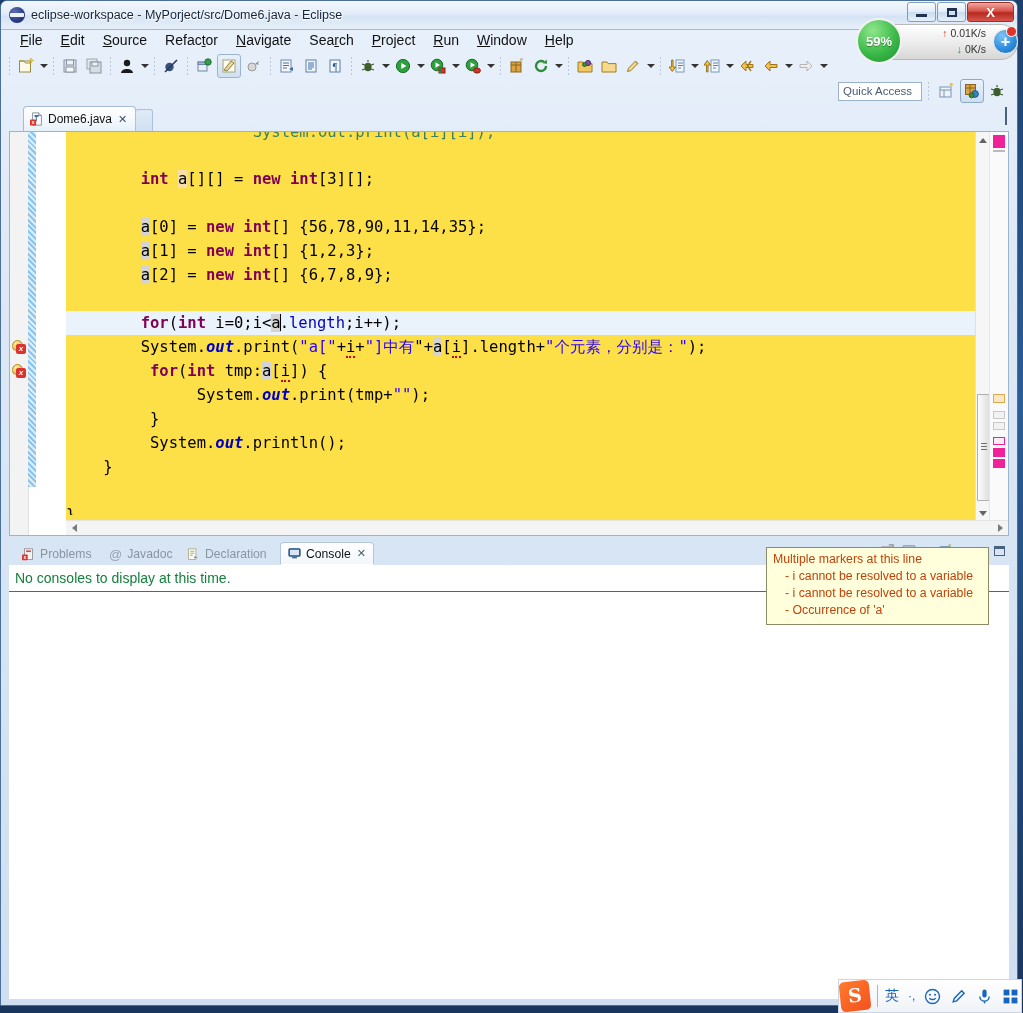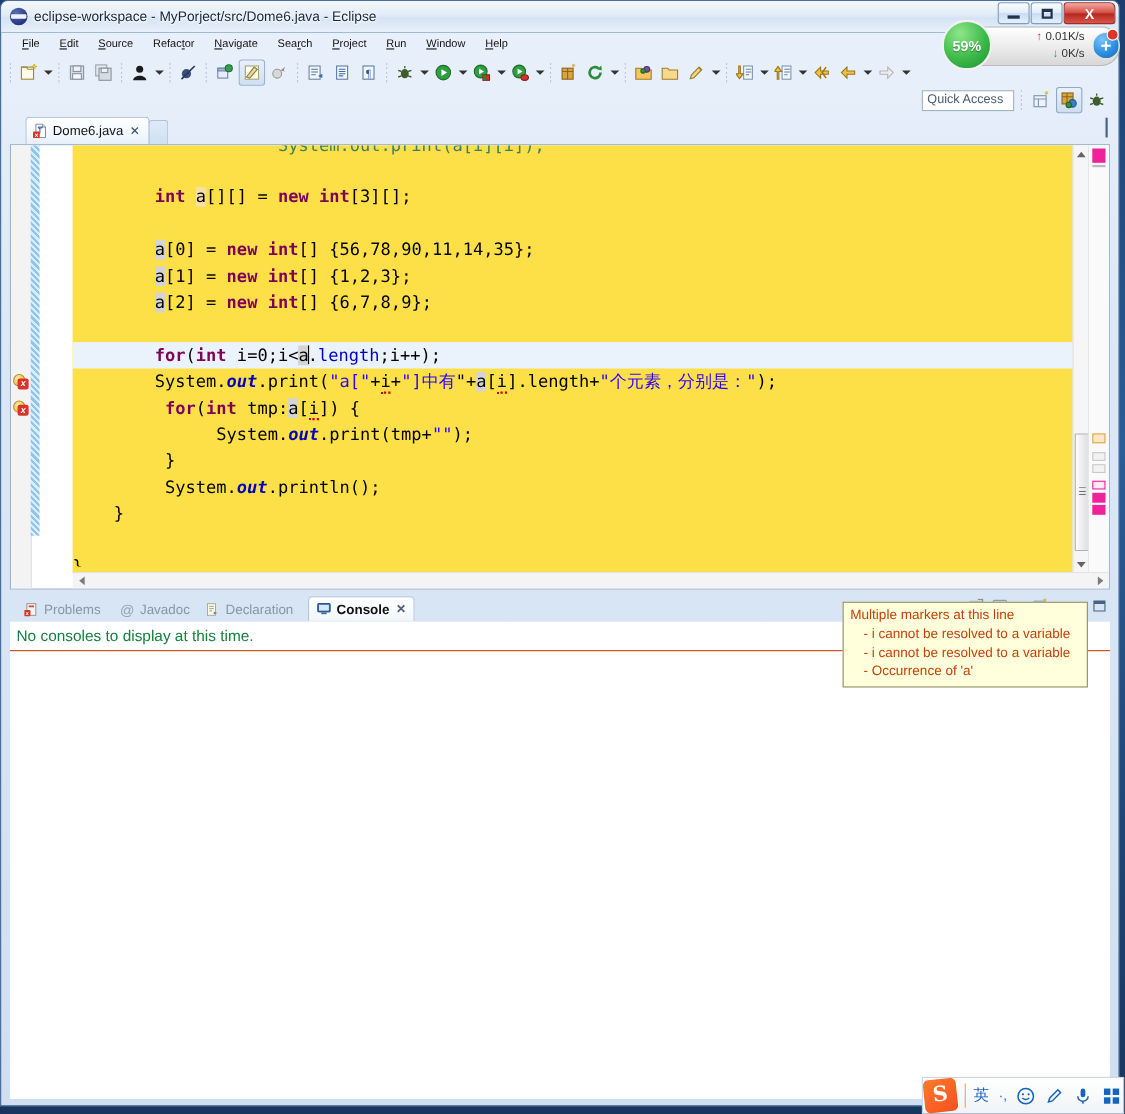--- a/index.html
+++ b/index.html
@@ -63,21 +63,21 @@
     border-color:#9b3028; color:#fff; font-weight:bold; font-size:13px;
     border-radius:3px 5px 3px 3px;
   }
   .glyph-min { display:block; width:11px; height:3px; background:#20324d; margin-top:6px; }
   .glyph-max { display:block; width:10px; height:9px; border:2px solid #20324d; border-top-width:3px; box-sizing:border-box; }
 
   
   .menubar {
     position:absolute; left:0; top:28px; height:22px; width:1016px;
     display:flex; align-items:center; padding-left:10px;
-    font-size:10px; color:#111; box-sizing:border-box;
+    font-size:14px; color:#111; box-sizing:border-box;
   }
   .menu-item { padding:2px 9px; white-space:nowrap; }
   .menu-item u { text-decoration:underline; }
 
   
   .toolbar {
     position:absolute; left:0; top:50px; height:30px; width:1016px;
     display:flex; align-items:center; padding-left:4px; box-sizing:border-box;
   }
   .tsep { width:1px; height:18px; margin:0 4px;
@@ -212,21 +212,21 @@
     z-index:30;
   }
   .tooltip .tt-sub { padding-left:12px; }
 
   
   .bottom-shell { position:absolute; left:8px; top:540px; width:1000px; height:458px; }
   .btab-strip { position:relative; height:24px; border-bottom:1px solid #bacbde; }
   .btab { position:absolute; top:2px; height:22px; display:flex; align-items:center; padding:0 7px;
           font-size:12.2px; color:#8b95a2; box-sizing:border-box; }
   .btab.active {
-    color:#111; font-weight:bold;
+    color:#111; font-weight:normal;
     background: linear-gradient(180deg,#ffffff,#f2f7fc);
     border:1px solid #b4c7dc; border-bottom:1px solid #fff; border-radius:4px 4px 0 0; top:1px; height:23px;
   }
   .btab .bt-ic { margin-right:5px; }
   .btab .bt-close { margin-left:6px; color:#4a6073; font-size:11px; }
   .bview-btns { position:absolute; right:4px; top:3px; display:flex; align-items:center; gap:7px; }
   .console-body { position:absolute; left:0; top:24px; right:0; bottom:0; background:#fff; }
   .console-msg { padding:5px 6px; font-size:14px; color:#15803d; border-bottom:1px solid #c2410c; }
 
   

